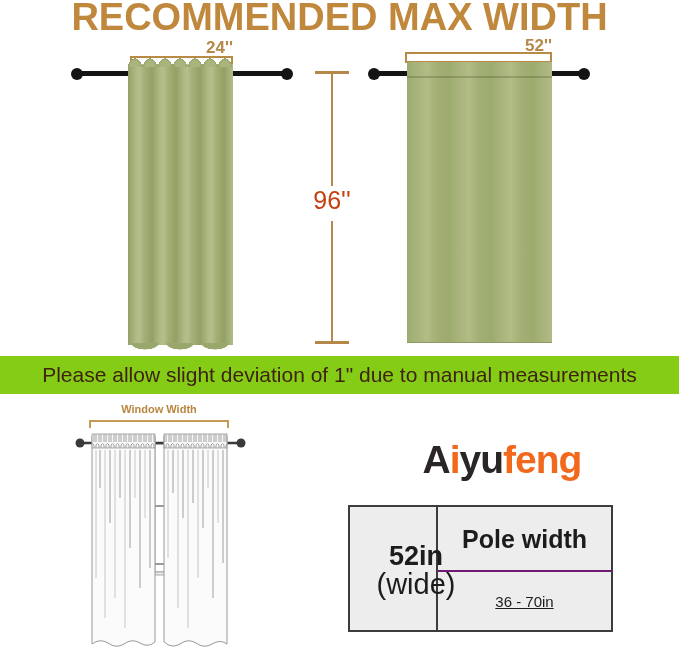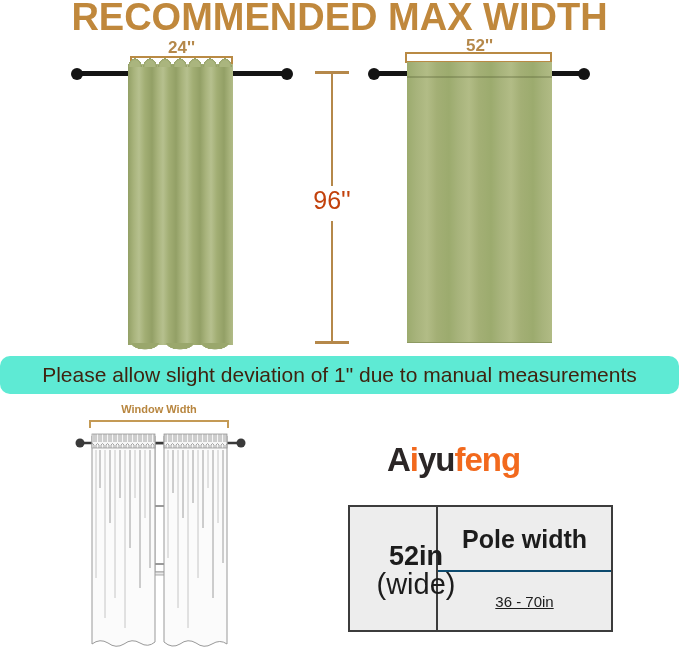--- a/index.html
+++ b/index.html
@@ -7,21 +7,21 @@
     position:relative;width:679px;height:654px;background:#ffffff;
     font-family:"Liberation Sans", sans-serif;overflow:hidden;
   }
   
   .main-title{
     position:absolute;top:-4px;left:0;width:679px;text-align:center;
     font-size:38px;font-weight:bold;letter-spacing:0px;color:#c0883c;
     white-space:nowrap;transform:scaleY(1.02);
   }
   
-  .dim-label{position:absolute;color:#b5884a;font-weight:bold;font-size:17px;text-align:center;}
+  .dim-label{position:absolute;color:#b5884a;font-weight:bold;font-size:17px;text-align:right;}
   .bracket{position:absolute;border:2px solid #b98a44;border-bottom:none;background:transparent;}
   .bracket-box{position:absolute;border:2px solid #b98a44;background:#fff;}
   
   .rod{position:absolute;height:5px;background:#141414;border-radius:3px;}
   .finial{position:absolute;width:12px;height:12px;border-radius:50%;background:#141414;}
   
   .curtain{position:absolute;}
   .curtain-narrow{
     left:128px;top:64px;width:105px;height:281px;
     background:repeating-linear-gradient(90deg,#93a066 0px,#a9b47d 6px,#b6c08e 11px,#a2ae74 17px,#93a066 24px);
@@ -47,47 +47,47 @@
   }
   
   .vline{position:absolute;width:2px;background:#b5884a;left:331px;}
   .vcap{position:absolute;height:3px;width:34px;left:315px;background:#b5884a;}
   .height-label{
     position:absolute;left:292px;top:186px;width:80px;text-align:center;
     font-size:25px;color:#c2410c;
   }
   
   .banner{
-    position:absolute;top:356px;left:0;width:679px;height:38px;background:#5eead4;
-    color:#3f2310;font-size:21px;line-height:38px;text-align:center;white-space:nowrap;border-radius:10px;
+    position:absolute;top:356px;left:0;width:679px;height:38px;background:#84cc16;
+    color:#3f2310;font-size:21px;line-height:38px;text-align:center;white-space:nowrap;
   }
   
   .ww-label{
     position:absolute;left:89px;top:403px;width:140px;text-align:center;
     font-size:11px;font-weight:bold;color:#b8863f;
   }
   .ww-bracket{position:absolute;left:89px;top:420px;width:136px;height:6px;border:2px solid #c49a55;border-bottom:none;}
   .sketch-svg{position:absolute;left:40px;top:428px;width:220px;height:226px;}
   
   .logo{
     position:absolute;left:387px;top:434px;width:230px;height:56px;
-    font-size:33px;font-weight:bold;letter-spacing:-1px;line-height:52px;white-space:nowrap;
+    font-size:39px;font-weight:bold;letter-spacing:-1px;line-height:52px;white-space:nowrap;text-align:center;
   }
   .logo-black{color:#2b2626;}
   .logo-orange{color:#f2691d;}
   
   .spec-table{
     position:absolute;left:348px;top:505px;width:265px;height:127px;
     background:#ededed;border:2px solid #3c3c3c;box-sizing:border-box;
     display:grid;grid-template-columns:88px 1fr;grid-template-rows:65px 1fr;
     color:#1c1c1c;
   }
   .cell{display:flex;flex-direction:column;align-items:center;justify-content:center;box-sizing:border-box;}
   .cell-size{grid-row:1 / span 2;border-right:2px solid #3c3c3c;margin-left:46px;}
-  .cell-header{border-bottom:2px solid #0c4a6e;}
+  .cell-header{border-bottom:2px solid #701a75;}
   .size-value{font-size:27px;font-weight:bold;line-height:30px;}
   .size-note{font-size:29px;line-height:26px;}
   .pole-header{font-size:25px;font-weight:bold;line-height:28px;}
   .pole-note{font-size:21px;line-height:24px;}
   .pole-range{font-size:15px;text-decoration:underline;}
 </style>
 </head>
 <body>
 
 <div id="canvas">

